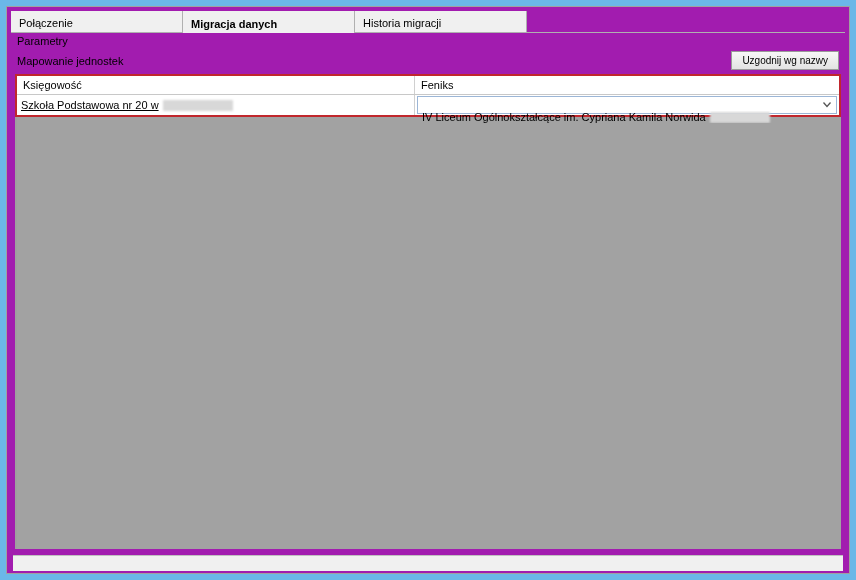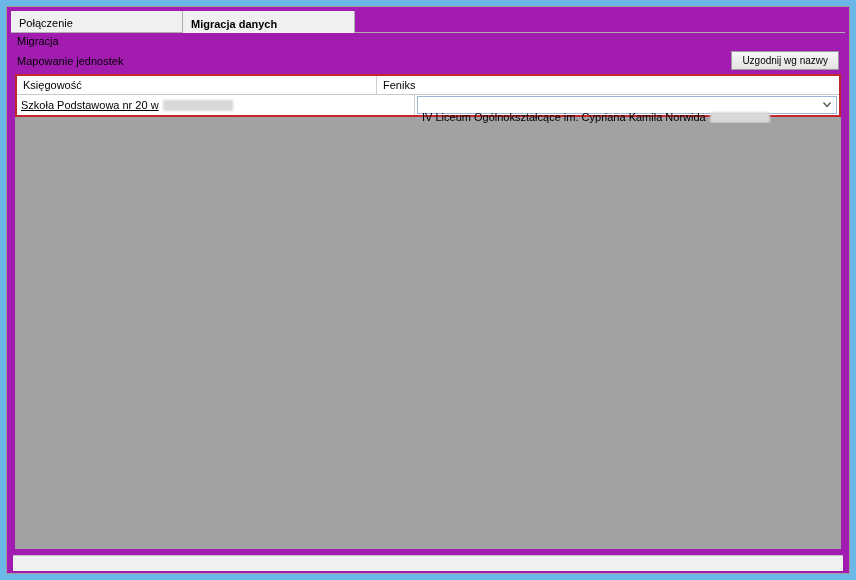--- a/index.html
+++ b/index.html
@@ -102,21 +102,21 @@
   }
   .thead {
     display: flex;
     background: #fff;
     border-bottom: 1px solid #c8c8c8;
   }
   .th {
     padding: 3px 6px;
     color: #000;
   }
-  .th1 { width: 360px; border-right: 1px solid #d0d0d0; }
+  .th1 { width: 398px; border-right: 1px solid #d0d0d0; }
   .th2 { flex: 1; }
   .trow {
     display: flex;
     align-items: stretch;
   }
   .td {
     padding: 2px 4px;
     display: flex;
     align-items: center;
     gap: 4px;
@@ -187,25 +187,28 @@
 <div class="outer">
   <div class="window">
 
     <div class="tabs">
       <div class="tab">
         <span>Połączenie</span>
       </div>
       <div class="tab active">
         <span>Migracja danych</span>
       </div>
+      <div class="tab">
+        <span>Historia migracji</span>
+      </div>
       <div class="tab-filler"></div>
     </div>
 
 
-    <div class="section-label">Migracja</div>
+    <div class="section-label">Parametry</div>
 
 
     <div class="mapping-row">
       <span class="lbl">Mapowanie jednostek</span>
       <button class="btn-right">
         <span>Uzgodnij wg nazwy</span>
       </button>
     </div>
 
     <div class="table-wrap">

